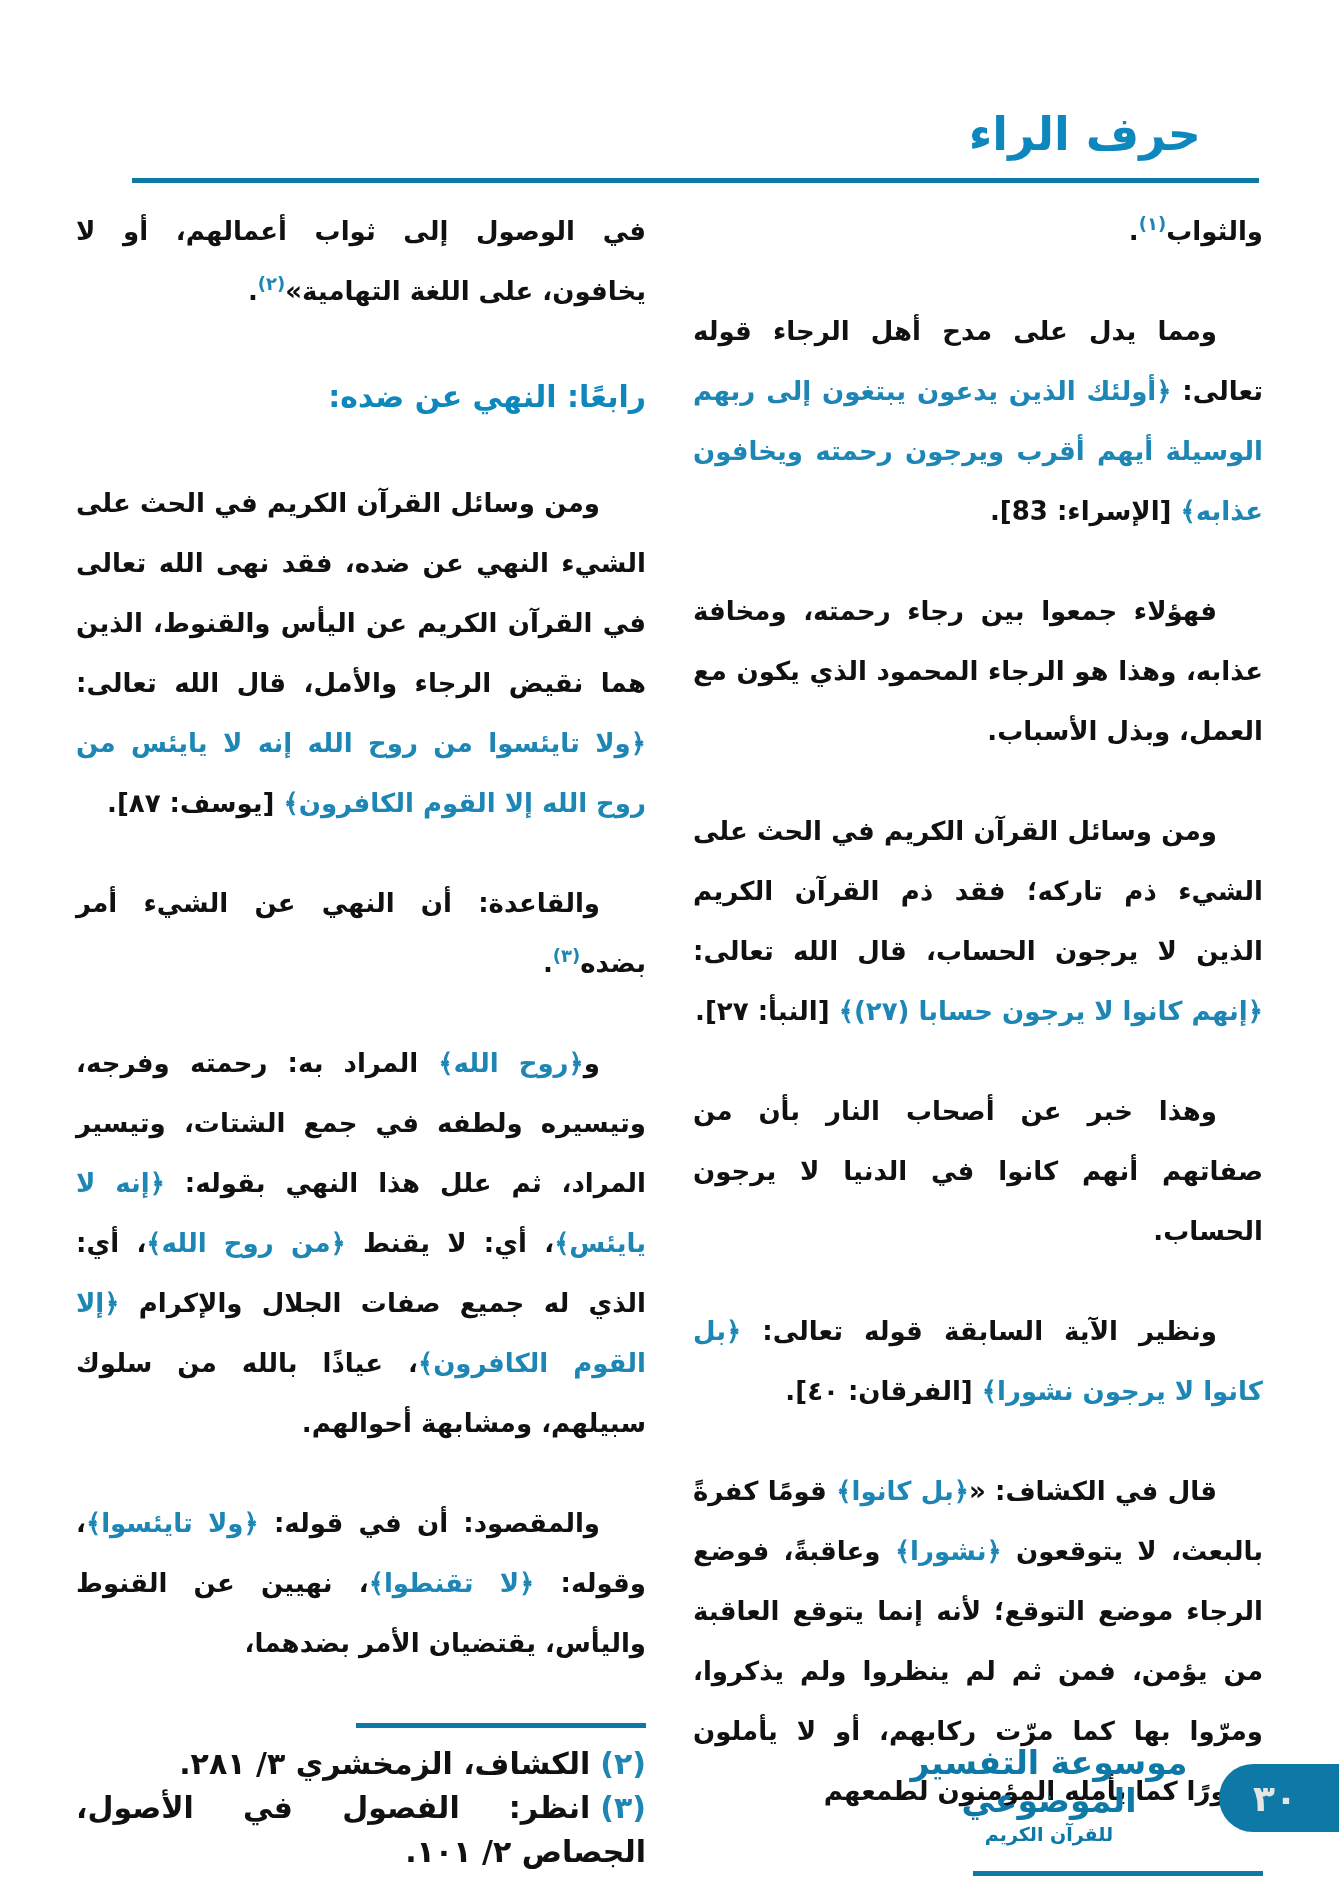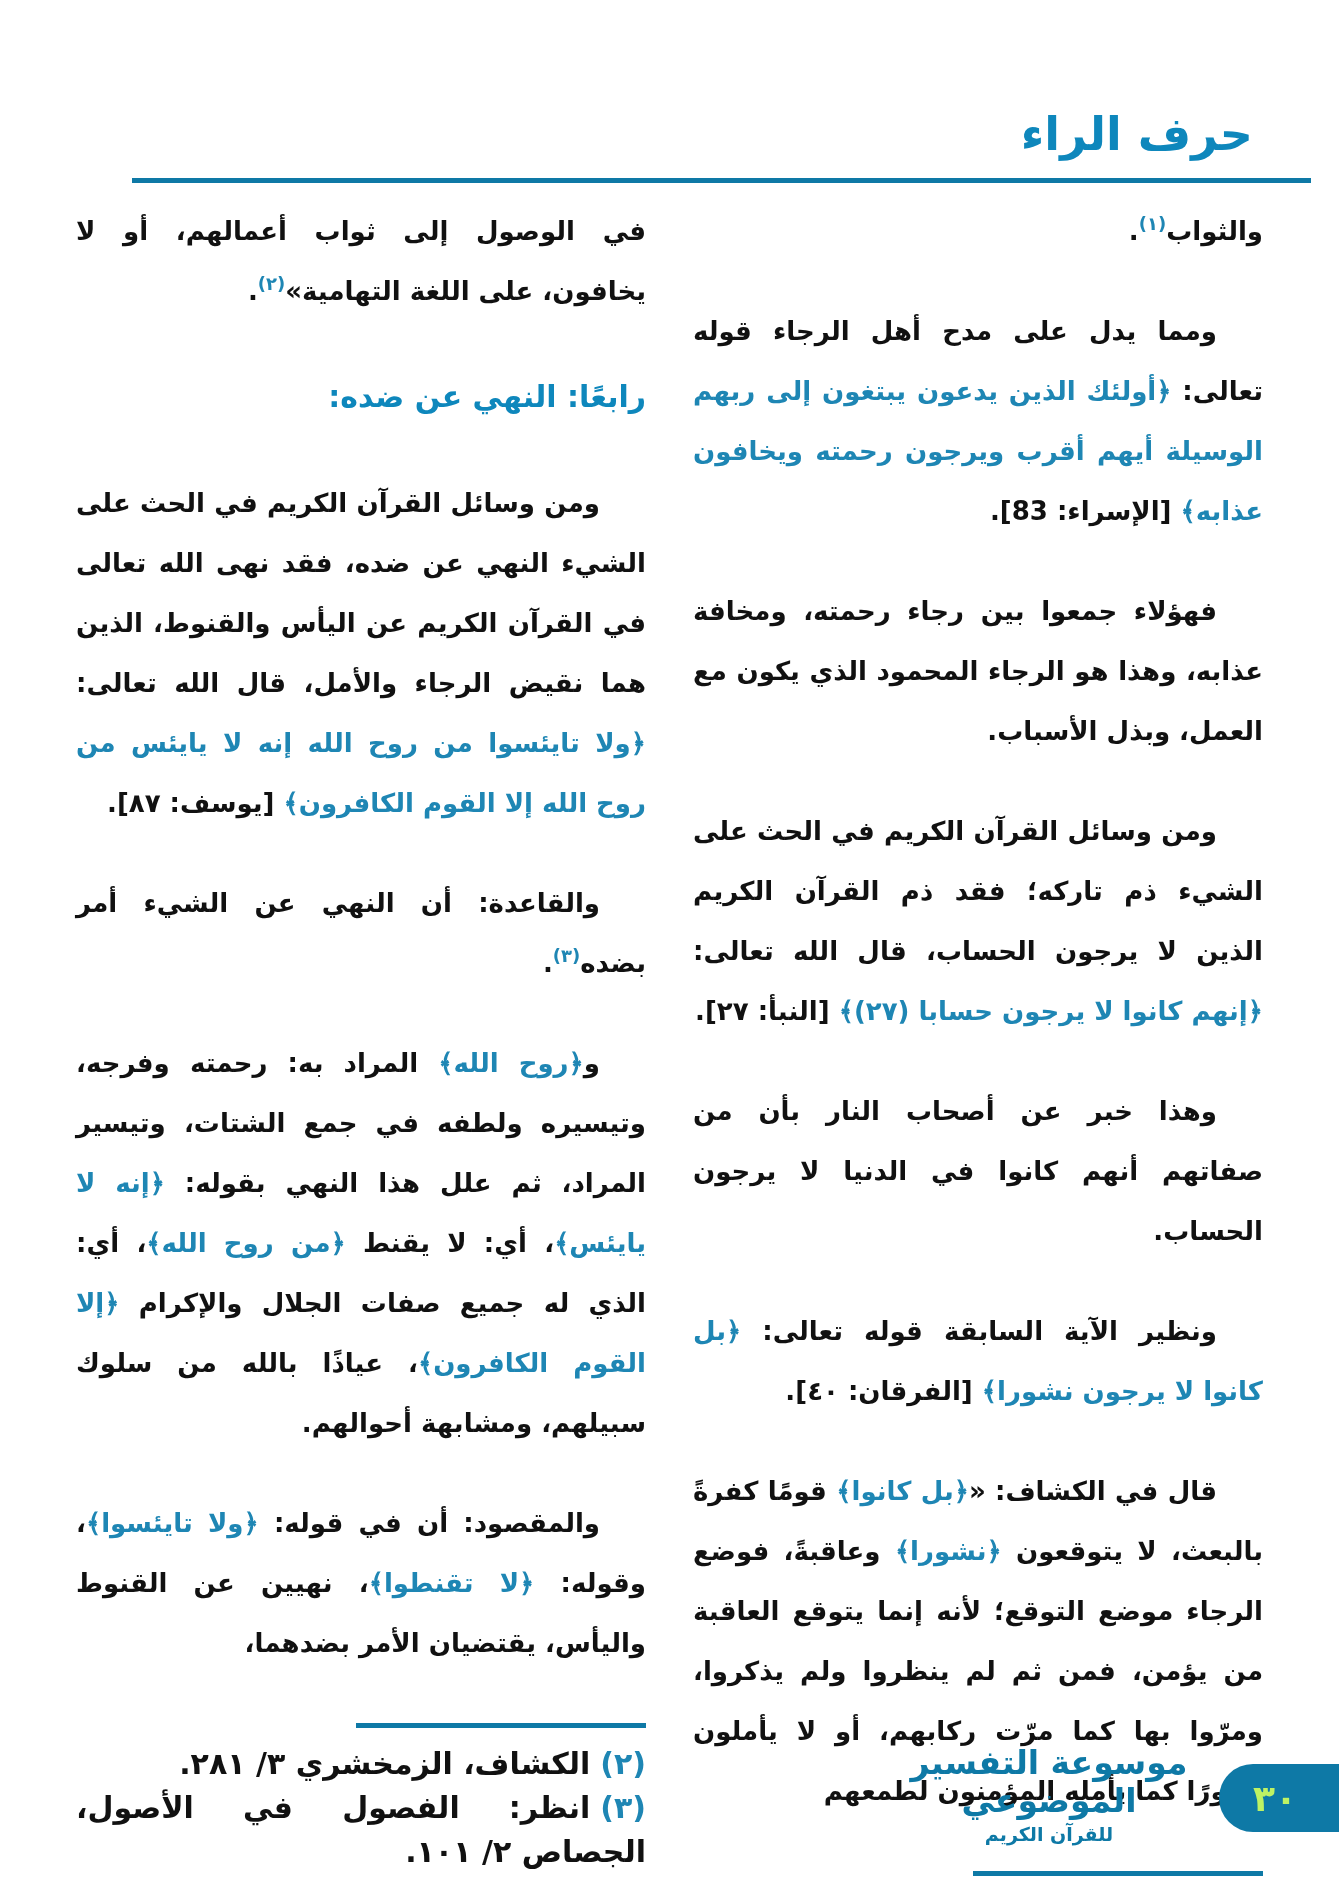--- a/index.html
+++ b/index.html
@@ -14,21 +14,21 @@
     position:relative;
     width:1339px;height:1890px;
     margin:0 auto;
     background:#ffffff;
     direction:rtl;
     font-family:"DejaVu Sans",sans-serif;
     color:var(--ink);
     overflow:hidden;
   }
   
-  .header{padding:96px 44px 0 76px;border-radius:30px;}
+  .header{padding:96px 96px 0 76px;border-radius:30px;}
   .chapter-title{
     height:76px;
     display:flex;align-items:center;justify-content:flex-start;
     padding-right:42px;
     font-size:46px;font-weight:700;
     color:var(--heading);
     letter-spacing:1px;
   }
   .header-rule{
     height:5px;background:var(--accent);
@@ -95,21 +95,21 @@
   .footer-logo .logo-line2{font-size:19px;font-weight:700;margin-top:4px;}
   .page-badge{
     position:absolute;
     right:0;bottom:58px;
     width:120px;height:68px;
     background:var(--accent);
     border-radius:34px 0 0 34px;
     display:flex;align-items:center;justify-content:center;
   }
   .page-badge .page-num{
-    color:#bef264;font-size:36px;font-weight:700;
+    color:#e5e5e5;font-size:36px;font-weight:700;
     transform:translateX(-4px);
   }
 </style>
 </head>
 <body>
 
 <div class="page">
 
   <div class="header">
     <div class="chapter-title">حرف الراء</div>

